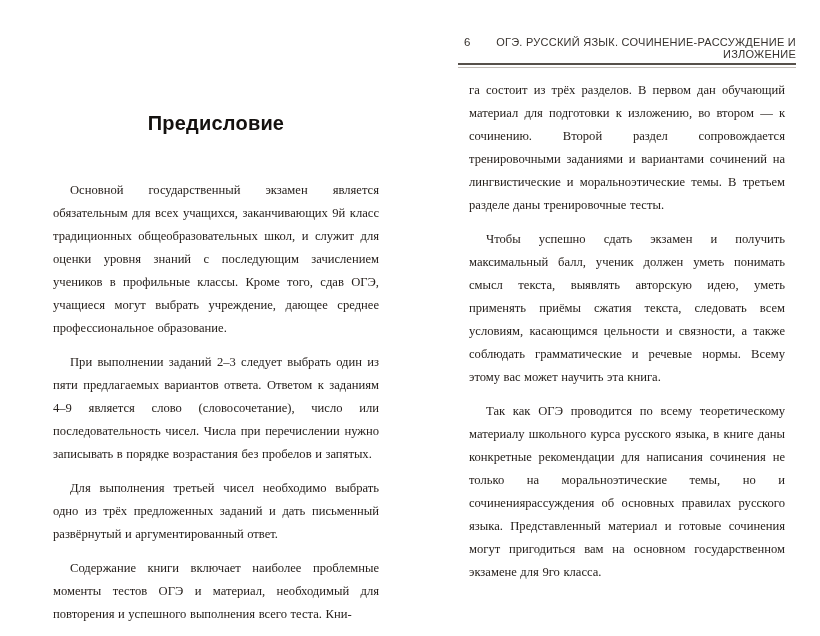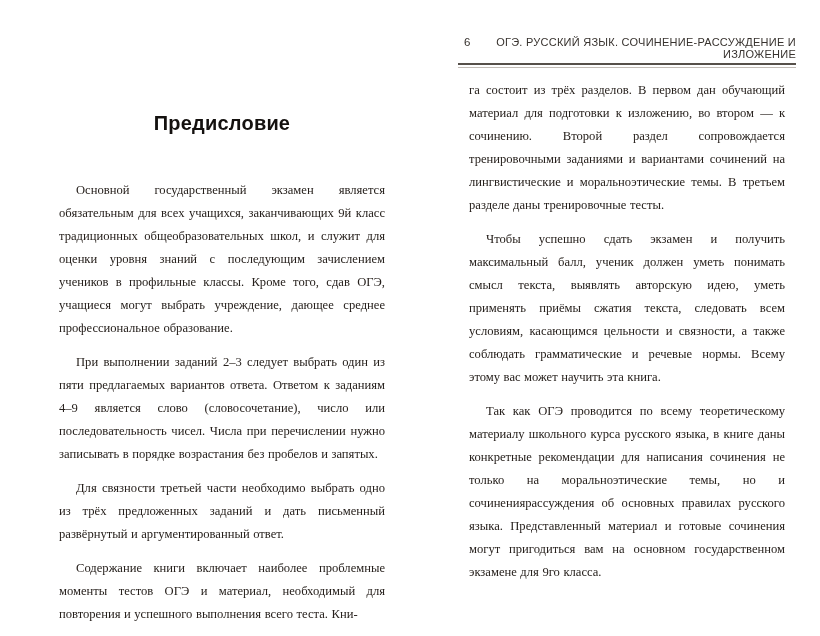--- a/index.html
+++ b/index.html
@@ -16,21 +16,21 @@
     color: #27211d;
   }
   .book-spread {
     position: absolute;
     inset: 0;
     background: #ffffff;
   }
   
   .left-page {
     position: absolute;
-    left: 48px;
+    left: 42px;
     top: 112px;
     width: 348px;
   }
   .chapter-title {
     font-family: "Liberation Sans", sans-serif;
     font-weight: 700;
     font-size: 20px;
     letter-spacing: 0.2px;
     text-align: center;
     color: #14110f;
@@ -83,21 +83,21 @@
 </head>
 <body>
 
 <div class="book-spread">
 
   <div class="left-page">
     <h1 class="chapter-title">Предисловие</h1>
     <div class="body-text">
       <p>Основной государственный экзамен является обязательным для всех учащихся, заканчивающих 9й класс традиционных общеобразовательных школ, и служит для оценки уровня знаний с последующим зачислением учеников в профильные классы. Кроме того, сдав ОГЭ, учащиеся могут выбрать учреждение, дающее среднее профессиональное образование.</p>
       <p>При выполнении заданий 2–3 следует выбрать один из пяти предлагаемых вариантов ответа. Ответом к заданиям 4–9 является слово (словосочетание), число или последовательность чисел. Числа при перечислении нужно записывать в порядке возрастания без пробелов и запятых.</p>
-      <p>Для связности третьей части необходимо выбрать одно из трёх предложенных заданий и дать письменный развёрнутый и аргументированный ответ.</p>
+      <p>Для выполнения третьей чисел необходимо выбрать одно из трёх предложенных заданий и дать письменный развёрнутый и аргументированный ответ.</p>
       <p>Содержание книги включает наиболее проблемные моменты тестов ОГЭ и материал, необходимый для повторения и успешного выполнения всего теста. Кни-</p>
     </div>
   </div>
 
   <div class="right-page">
     <div class="running-header">
       <span class="page-number">6</span>
       <span class="running-title">ОГЭ. РУССКИЙ ЯЗЫК. СОЧИНЕНИЕ-РАССУЖДЕНИЕ И ИЗЛОЖЕНИЕ</span>
     </div>
     <div class="header-rule"></div>

